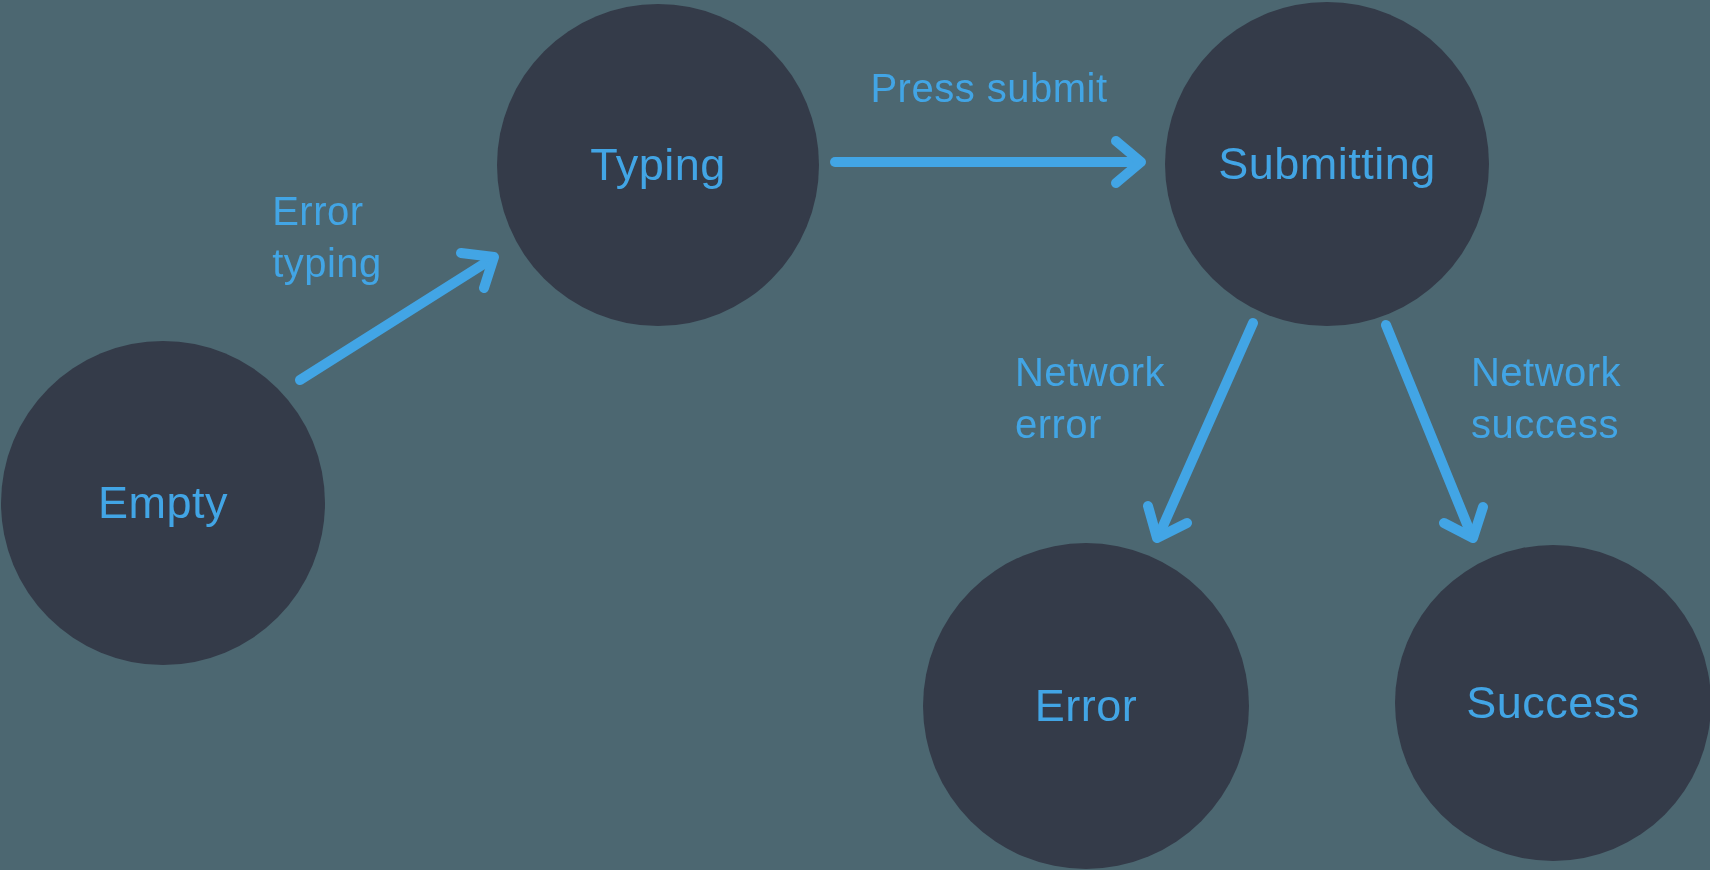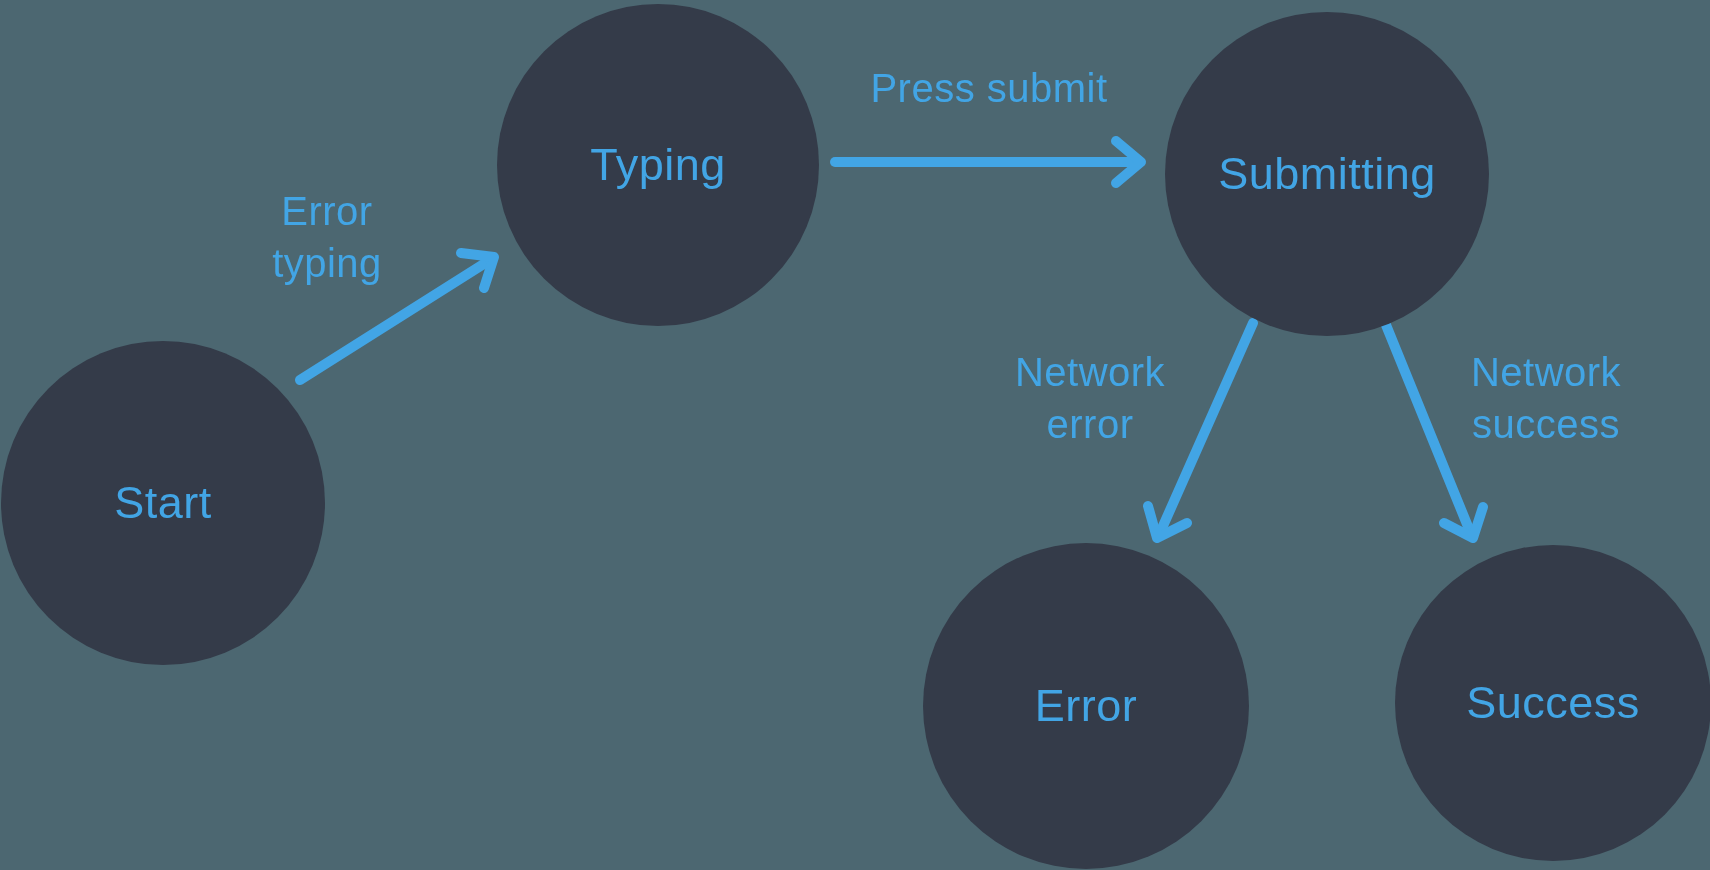--- a/index.html
+++ b/index.html
@@ -35,32 +35,32 @@
     justify-content:center;
   }
   .node-label{
     color: var(--accent);
     font-size: 45px;
     letter-spacing: 0.5px;
     white-space: nowrap;
   }
   .node-empty      { left:   1px; top: 341px; width: 324px; height: 324px; }
   .node-typing     { left: 497px; top:   4px; width: 322px; height: 322px; }
-  .node-submitting { left:1165px; top:   12px; width: 324px; height: 324px; }
+  .node-submitting { left:1165px; top:   2px; width: 324px; height: 324px; }
   .node-error      { left: 923px; top: 543px; width: 326px; height: 326px; }
   .node-success    { left:1395px; top: 545px; width: 316px; height: 316px; }
 
   .edge-label{
     position:absolute;
     transform: translate(-50%, -50%);
     color: var(--accent);
     font-size: 40px;
     line-height: 52px;
     letter-spacing: 0.5px;
-    text-align: center;
+    text-align: left;
     white-space: nowrap;
   }
   .edge-label-start-typing    { left:  327px; top: 237px; }
   .edge-label-press-submit    { left:  989px; top:  88px; }
   .edge-label-network-error   { left: 1090px; top: 398px; }
   .edge-label-network-success { left: 1546px; top: 398px; }
 
   .arrow-stroke{
     stroke: var(--accent);
     stroke-width: 10px;
@@ -87,21 +87,21 @@
       <line class="arrow-stroke" x1="1253" y1="323" x2="1159" y2="535"></line>
       <polyline class="arrow-stroke" points="1187,523 1157,538 1148,506"></polyline>
     </g>
     <g>
       <line class="arrow-stroke" x1="1386" y1="325" x2="1471" y2="534"></line>
       <polyline class="arrow-stroke" points="1483,507 1473,538 1444,523"></polyline>
     </g>
   </svg>
 
   <div class="node node-empty">
-    <span class="node-label">Start</span>
+    <span class="node-label">Empty</span>
   </div>
 
   <div class="node node-typing">
     <span class="node-label">Typing</span>
   </div>
 
   <div class="node node-submitting">
     <span class="node-label">Submitting</span>
   </div>
 

